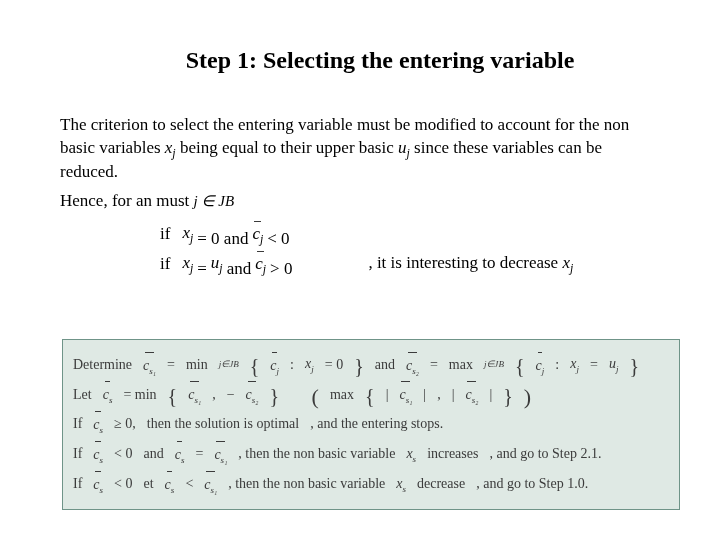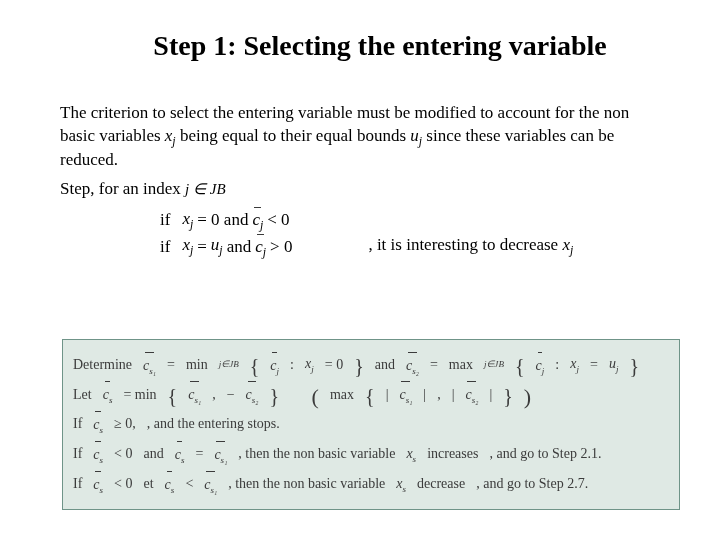--- a/index.html
+++ b/index.html
@@ -13,24 +13,24 @@
     overflow: hidden;
   }
   .slide {
     width: 720px;
     height: 540px;
     box-sizing: border-box;
     padding: 30px 60px 20px 60px;
     position: relative;
   }
   .title {
-    font-size: 28px;
+    font-size: 24px;
     font-weight: bold;
     text-align: center;
-    margin: 0 0 40px 0;
+    margin: 17px 0 40px 0;
     padding-left: 40px;
   }
   .para {
     font-size: 17px;
     line-height: 1.35;
     margin: 0 0 6px 0;
   }
   .sub { vertical-align: sub; font-size: 70%; font-style: italic; }
   .ital { font-style: italic; }
   .math {
@@ -62,35 +62,35 @@
   .under { vertical-align: sub; font-size: 65%; font-style: italic; }
   .brace { font-size: 20px; line-height: 0; position: relative; top: 2px; }
   .paren { font-size: 22px; line-height: 0; position: relative; top: 3px; }
   .ov { position: relative; padding-top: 3px; }
   .ov::before {
     content: "";
     position: absolute;
     top: 0; left: 2px; right: 2px;
     border-top: 1px solid #3b3b3b;
   }
-  .nonital { font-style: normal; }
+  .nonital { font-style: normal; margin-top: 10px; }
   .gray { color:#3b3b3b; }
 </style>
 </head>
 <body>
 
 <div class="slide">
   <h1 class="title">Step 1: Selecting the entering variable</h1>
 
   <p class="para">
-    <span>The criterion to select the entering variable must be modified to account for the non basic variables </span><span class="ital"><span>x</span><span class="sub">j</span></span><span> being equal to their equal bounds </span><span class="ital"><span>u</span><span class="sub">j</span></span><span> since these variables can be reduced.</span>
+    <span>The criterion to select the entering variable must be modified to account for the non basic variables </span><span class="ital"><span>x</span><span class="sub">j</span></span><span> being equal to their upper basic </span><span class="ital"><span>u</span><span class="sub">j</span></span><span> since these variables can be reduced.</span>
   </p>
 
   <p class="para">
-    <span>Step, for an index  </span><span class="math">j ∈ JB</span>
+    <span>Hence, for an must  </span><span class="math">j ∈ JB</span>
   </p>
 
   <div class="condline">
     <span class="if">if</span>
     <span class="cond">
       <span class="ital"><span>x</span><span class="sub">j</span></span>
         <span class="nonital"> = 0  and  </span>
         <span class="ov ital"><span>c</span><span class="sub">j</span></span>
         <span class="nonital"> &lt; 0</span>
     </span>
@@ -155,20 +155,21 @@
       <span class="mop">, </span>
       <span class="mop">|</span><span class="ov ital"><span>c</span><span class="under">s₂</span></span><span class="mop">|</span>
       <span class="brace">}</span>
       <span class="paren">)</span>
     </div>
 
     <div class="row">
       <span class="mop">If </span>
       <span class="ov ital"><span>c</span><span class="under">s</span></span>
       <span class="mop"> ≥ 0, </span>
+      <span class="mop gray">then the solution is optimal</span>
       <span class="mop">, and the entering stops.</span>
     </div>
 
     <div class="row">
       <span class="mop">If </span>
       <span class="ov ital"><span>c</span><span class="under">s</span></span>
       <span class="mop"> &lt; 0  </span>
       <span class="mop">and  </span>
       <span class="ov ital"><span>c</span><span class="under">s</span></span>
       <span class="mop"> = </span>
@@ -183,16 +184,16 @@
       <span class="mop">If </span>
       <span class="ov ital"><span>c</span><span class="under">s</span></span>
       <span class="mop"> &lt; 0  </span>
       <span class="mop">et  </span>
       <span class="ov ital"><span>c</span><span class="under">s</span></span>
       <span class="mop"> &lt; </span>
       <span class="ov ital"><span>c</span><span class="under">s₁</span></span>
       <span class="mop gray">, then the non basic variable </span>
       <span class="ital gray"><span>x</span><span class="under">s</span></span>
       <span class="mop gray"> decrease</span>
-      <span class="mop">, and go to Step 2.7.</span>
+      <span class="mop">, and go to Step 1.0.</span>
     </div>
   </div>
 </div>
 
 </body></html>

